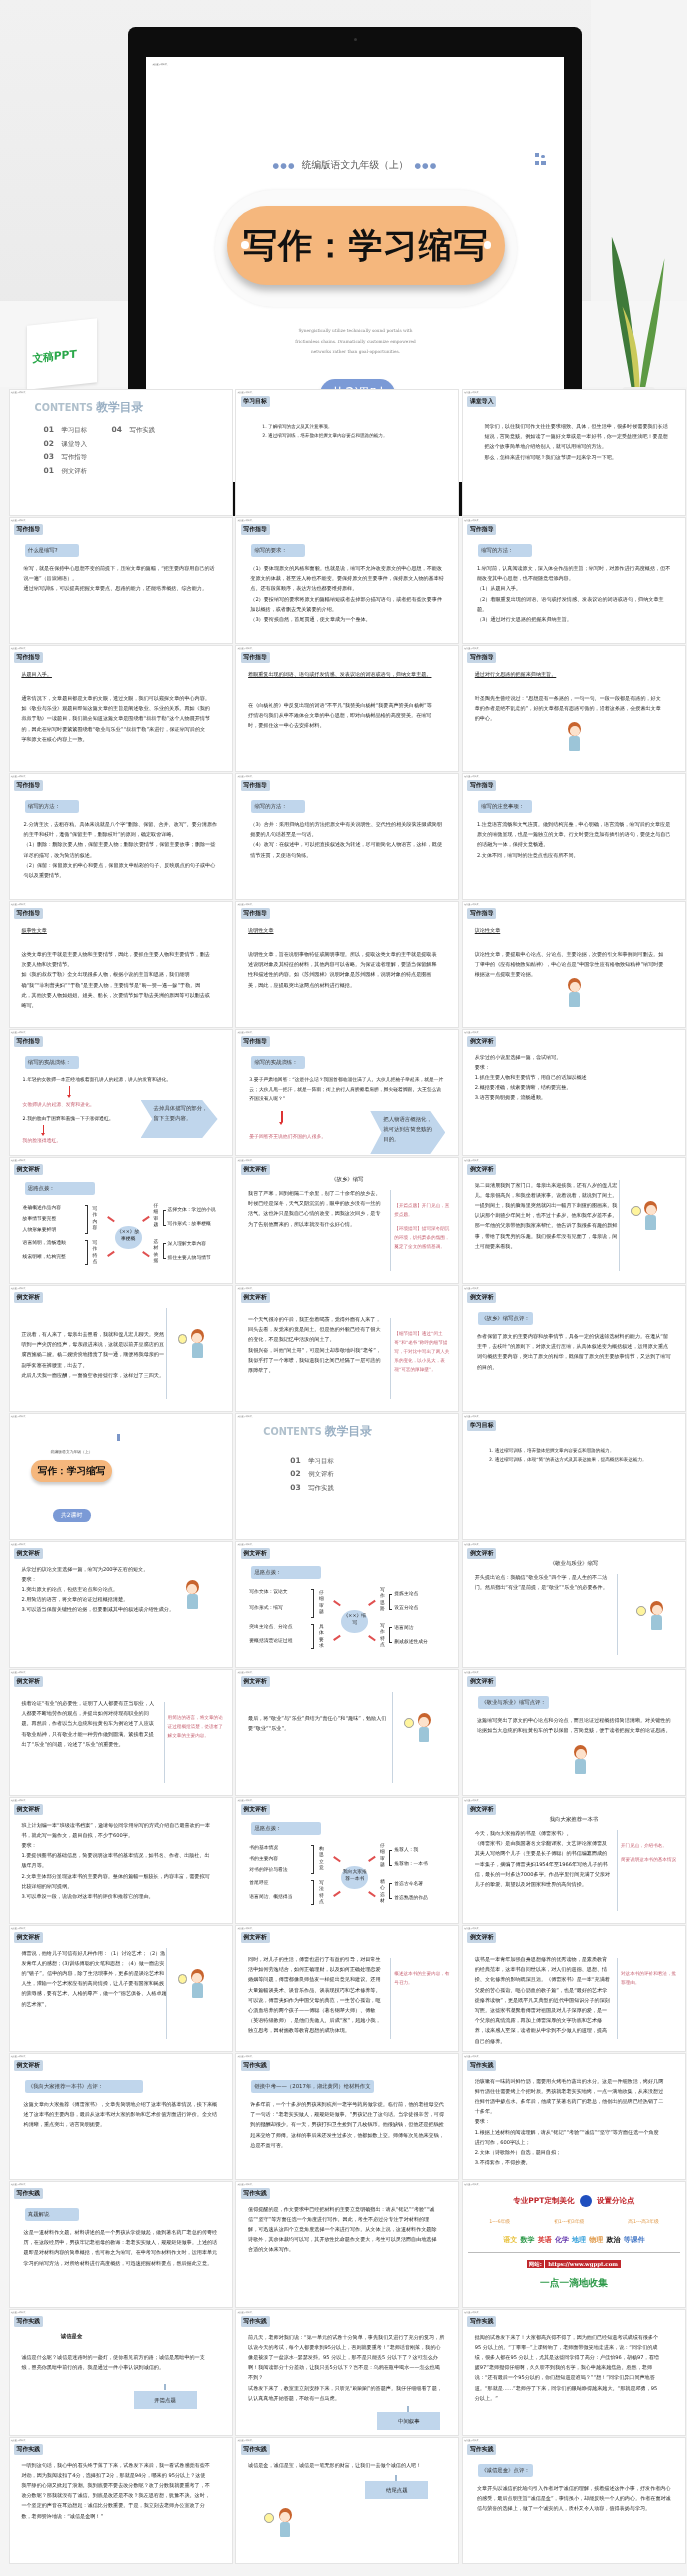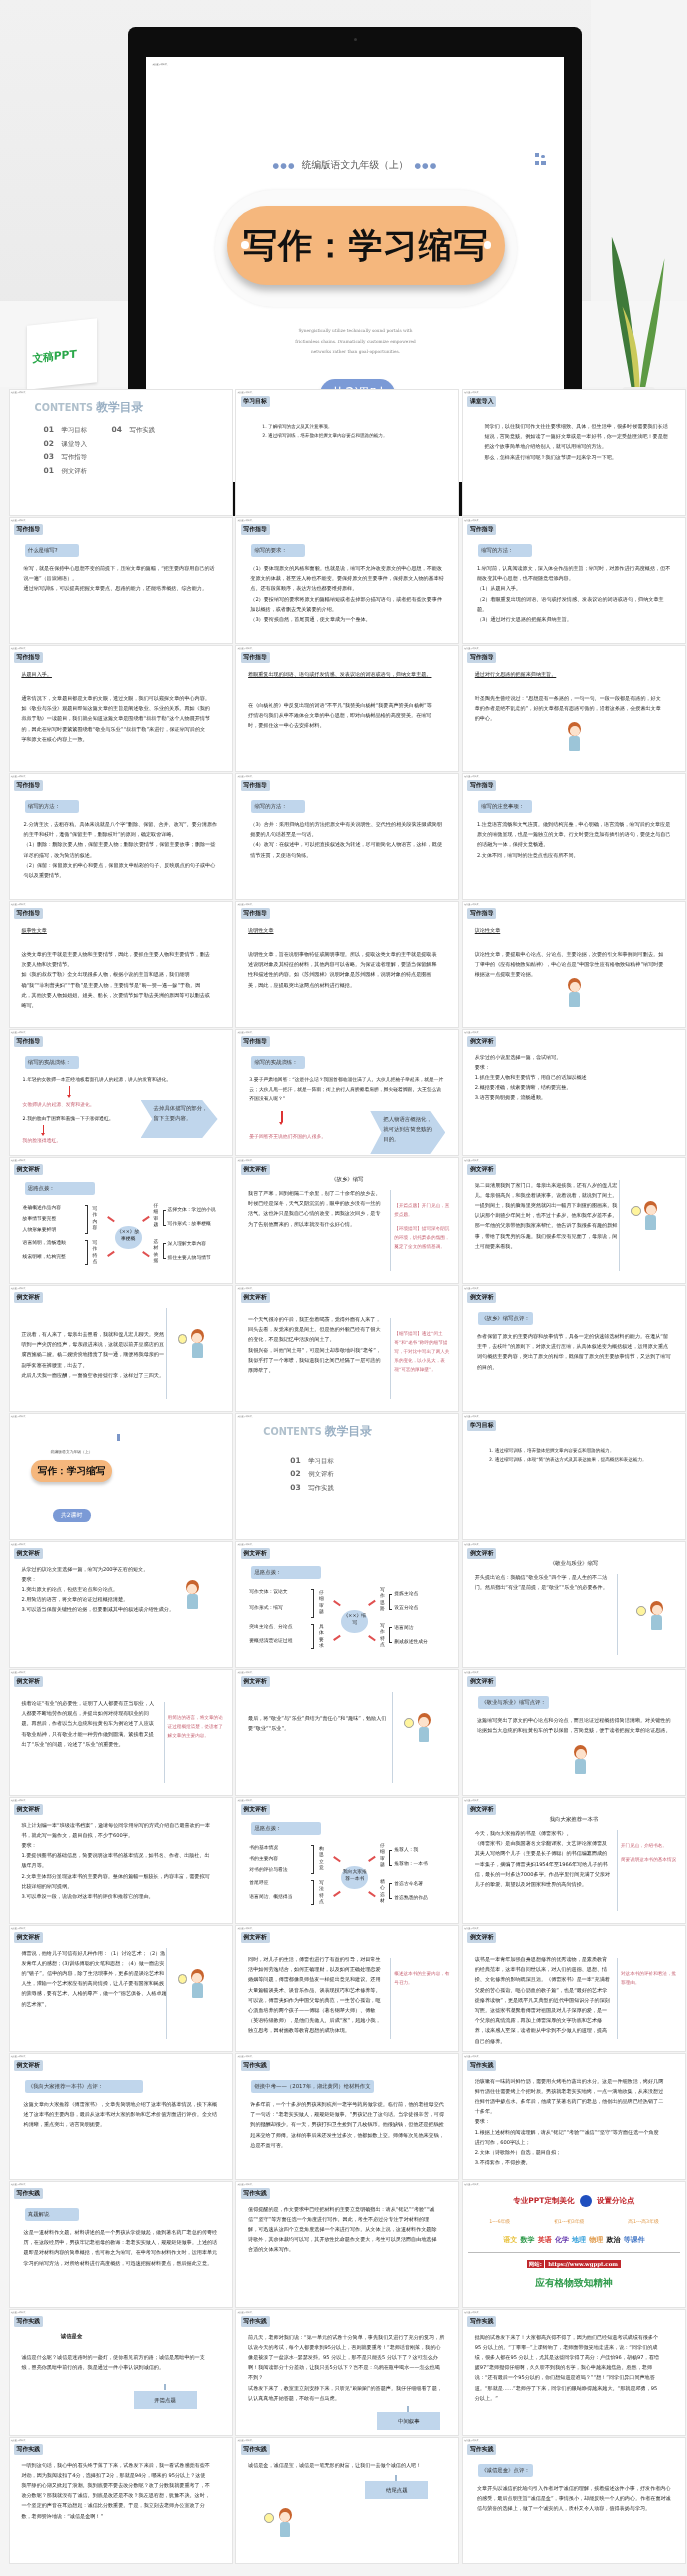--- a/index.html
+++ b/index.html
@@ -621,21 +621,21 @@
       <span class="sl-tag">无法显示该图片。</span>
       <div class="ad-line" style="top:13px;font-size:7.5px;font-weight:bold;color:#c0282d"><span>专业PPT定制美化</span><span style="display:inline-block;width:11.8px;height:11.8px;border-radius:50%;background:#1f4fbf;margin:0 5.4px;vertical-align:middle"></span><span>设置分论点</span></div>
       <div class="ad-line" style="top:35px;font-size:4.8px;color:#e09a4a;display:flex;justify-content:space-around">
         <span>1---6年级</span>
         <span>初1---初3年级</span>
         <span>高1---高3年级</span>
       </div>
       <div class="ad-line" style="top:54px;font-size:7px;font-weight:bold"><span style="color:#e8c13a;margin:0 1.6px">语文</span><span style="color:#2e9a4a;margin:0 1.6px">数学</span><span style="color:#d6332f;margin:0 1.6px">英语</span><span style="color:#6a3fb0;margin:0 1.6px">化学</span><span style="color:#3aa3dc;margin:0 1.6px">地理</span><span style="color:#e09a4a;margin:0 1.6px">物理</span><span style="color:#111111;margin:0 1.6px">政治</span><span style="color:#4a7cc8;margin:0 1.6px">等课件</span></div>
       <div style="position:absolute;left:5.4px;right:5.4px;top:70px;height:0.5px;background:#bbb"></div>
       <div class="ad-line" style="top:78px"><span style="background:#c0282d;color:#fff;font-weight:bold;padding:1.1px 2.1px;font-size:5.4px">网站:</span><span style="background:#c0282d;color:#fff;font-weight:bold;padding:1.1px 3.2px;margin-left:1.1px;font-size:5.4px;font-family:&quot;DejaVu Serif&quot;,serif">https://www.wgppt.com</span></div>
-      <div class="ad-line" style="top:96px;font-size:9.7px;font-weight:bold;color:#2e9a4a">应有格物致知精神</div>
+      <div class="ad-line" style="top:96px;font-size:9.7px;font-weight:bold;color:#2e9a4a">一点一滴地收集</div>
     </div>
     <div class="slide">
       <span class="sl-tag">无法显示该图片。</span>
       <span class="sl-head">写作实践</span>
       <div style="position:absolute;left:0;width:124px;top:21.5px;text-align:center;font-size:5.4px;font-weight:bold">诚信是金</div>
       <div class="sl-body" style="top:42px;left:11.8px;right:21.5px;">
         <div>诚信是什么呢？诚信是迷路时的一盏灯，使你看见前方的路；诚信是黑暗中的一支烛，照亮你黑暗中前行的路。我是通过一件小事认识到诚信的。</div>
       </div>
       <div class="tag-note" style="left:124px;top:81px;width:63px;height:18px">开篇点题</div>
       <div style="position:absolute;left:154px;top:74px;width:2.1px;height:6.4px;background:#9fb8d0"></div>

